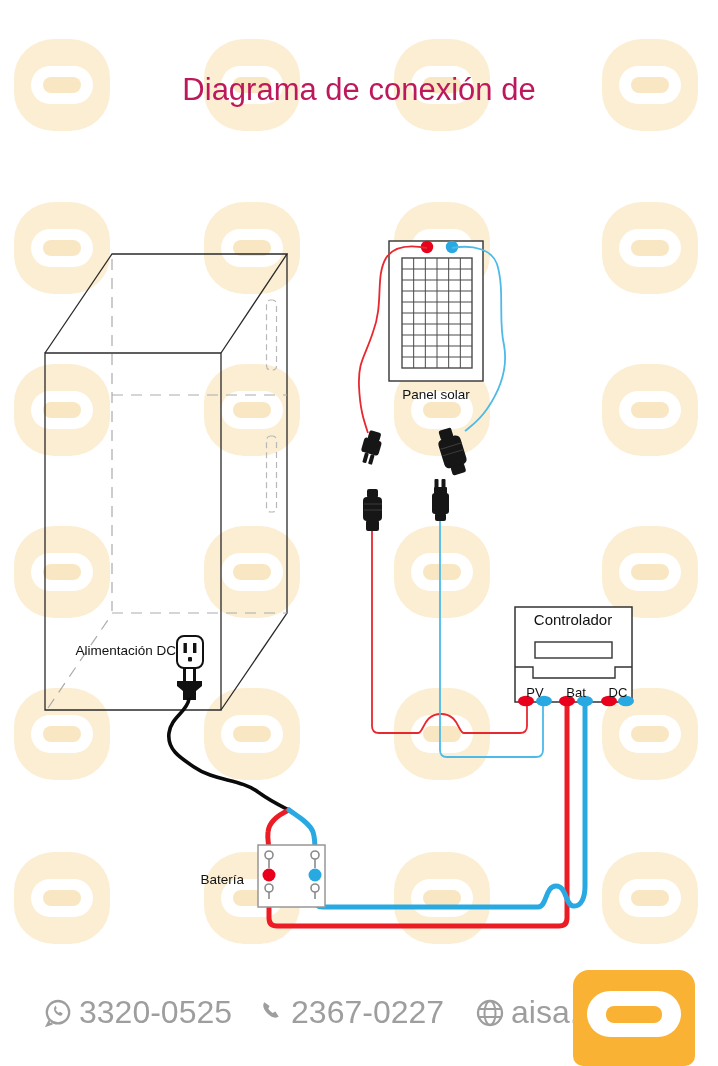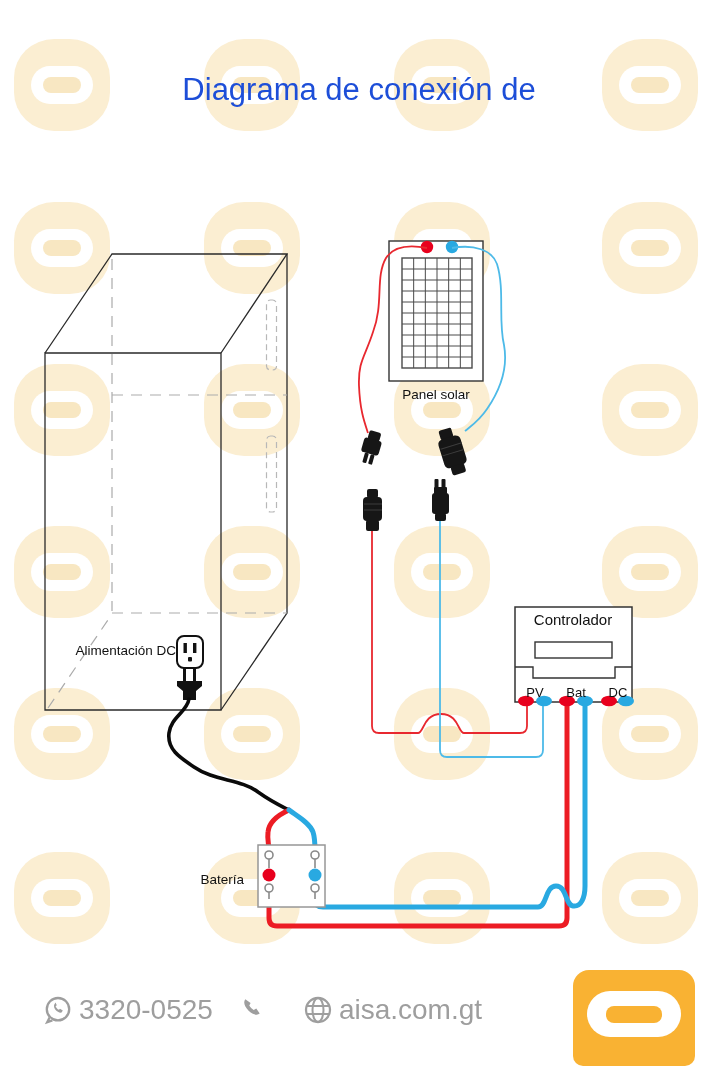--- a/index.html
+++ b/index.html
@@ -9,26 +9,26 @@
   }
   
   #watermarks{position:absolute;inset:0;overflow:hidden;}
   .wm{position:absolute;width:96px;height:92px;border-radius:42%;
       background:#FBEED2;display:flex;align-items:center;justify-content:center;}
   .wm-ring{width:62px;height:38px;border-radius:19px;background:#ffffff;
       display:flex;align-items:center;justify-content:center;}
   .wm-core{width:38px;height:16px;border-radius:8px;background:#F8E7C2;}
   
   .title{position:absolute;top:68px;left:0;width:718px;text-align:center;
-      color:#1d4ed8;font-size:31px;line-height:43px;font-weight:400;}
+      color:#be185d;font-size:31px;line-height:43px;font-weight:400;}
   
   #diagram{position:absolute;left:0;top:0;}
   
   .footer{position:absolute;left:42px;top:994px;display:flex;align-items:center;
-      color:#9E9E9E;font-size:28px;}
+      color:#9E9E9E;font-size:32px;}
   .footer .item{display:flex;align-items:center;}
   .footer .icon{display:flex;align-items:center;margin-right:5px;}
   .gap-a{width:28px;} .gap-b{width:30px;}
   
   .logo{position:absolute;left:573px;top:970px;width:122px;height:96px;
       background:#F9B233;border-radius:16px 16px 10px 10px;}
   .logo-ring{position:absolute;left:14px;top:21px;width:94px;height:46px;
       border-radius:23px;background:#ffffff;}
   .logo-core{position:absolute;left:19px;top:15px;width:56px;height:17px;
       border-radius:8px;background:#F9B233;}
@@ -310,20 +310,21 @@
     </span>
     <span>3320-0525</span>
   </div>
   <div class="gap-a"></div>
   <div class="item">
     <span class="icon">
       <svg width="26" height="26" viewBox="0 0 26 26">
         <path d="M4.3 2.2 C2.2 4.6 3.2 9.2 7.4 13.4 C11.6 17.6 16.3 18.7 18.7 16.6 L15.3 11.6 L12.7 12.9 C10.9 12 9.2 10.3 8.3 8.5 L9.6 5.9 Z" fill="#9E9E9E"></path>
       </svg>
     </span>
+    <span>2367-0227</span>
   </div>
   <div class="gap-b"></div>
   <div class="item">
     <span class="icon">
       <svg width="32" height="32" viewBox="0 0 32 32" fill="none" stroke="#9E9E9E">
         <circle cx="16" cy="16" r="12" stroke-width="2.3"></circle>
         <ellipse cx="16" cy="16" rx="5.5" ry="12" stroke-width="2"></ellipse>
         <line x1="4.5" y1="12" x2="27.5" y2="12" stroke-width="2"></line>
         <line x1="4.5" y1="20" x2="27.5" y2="20" stroke-width="2"></line>
       </svg>

